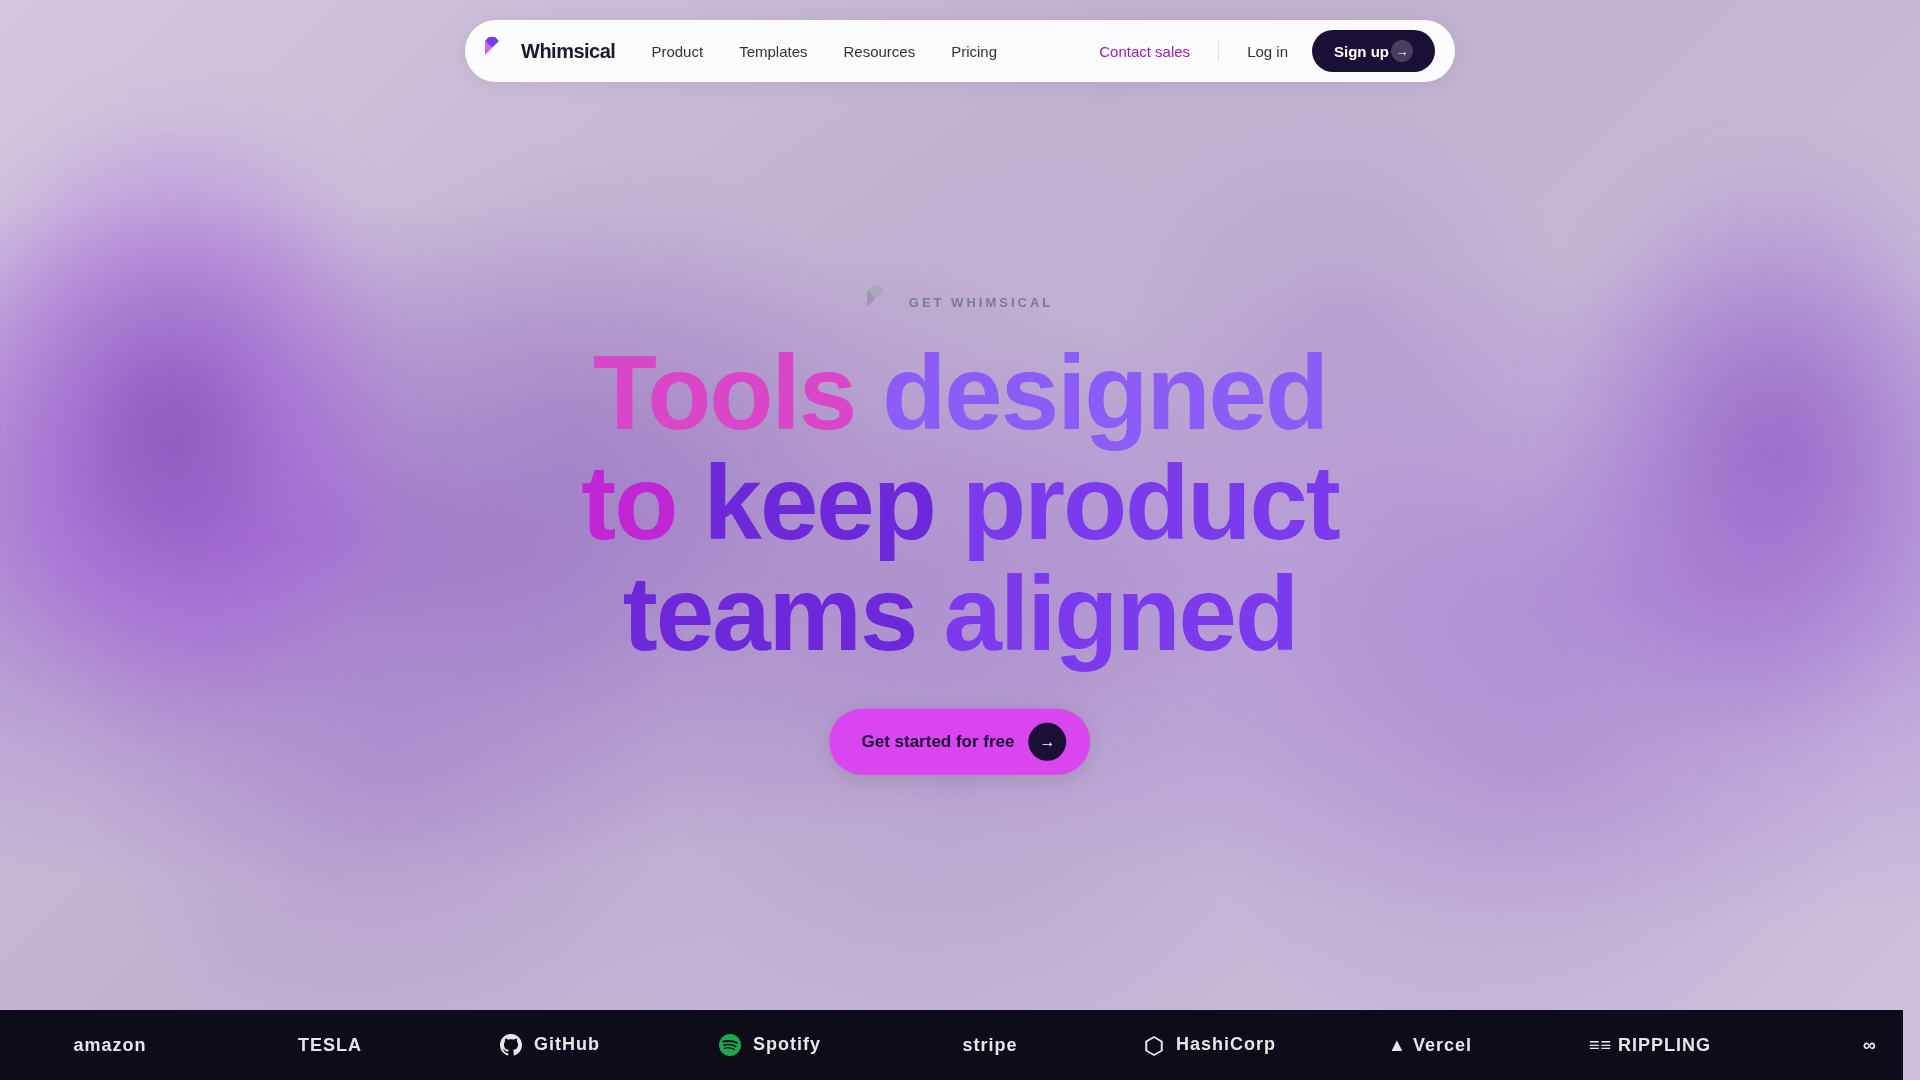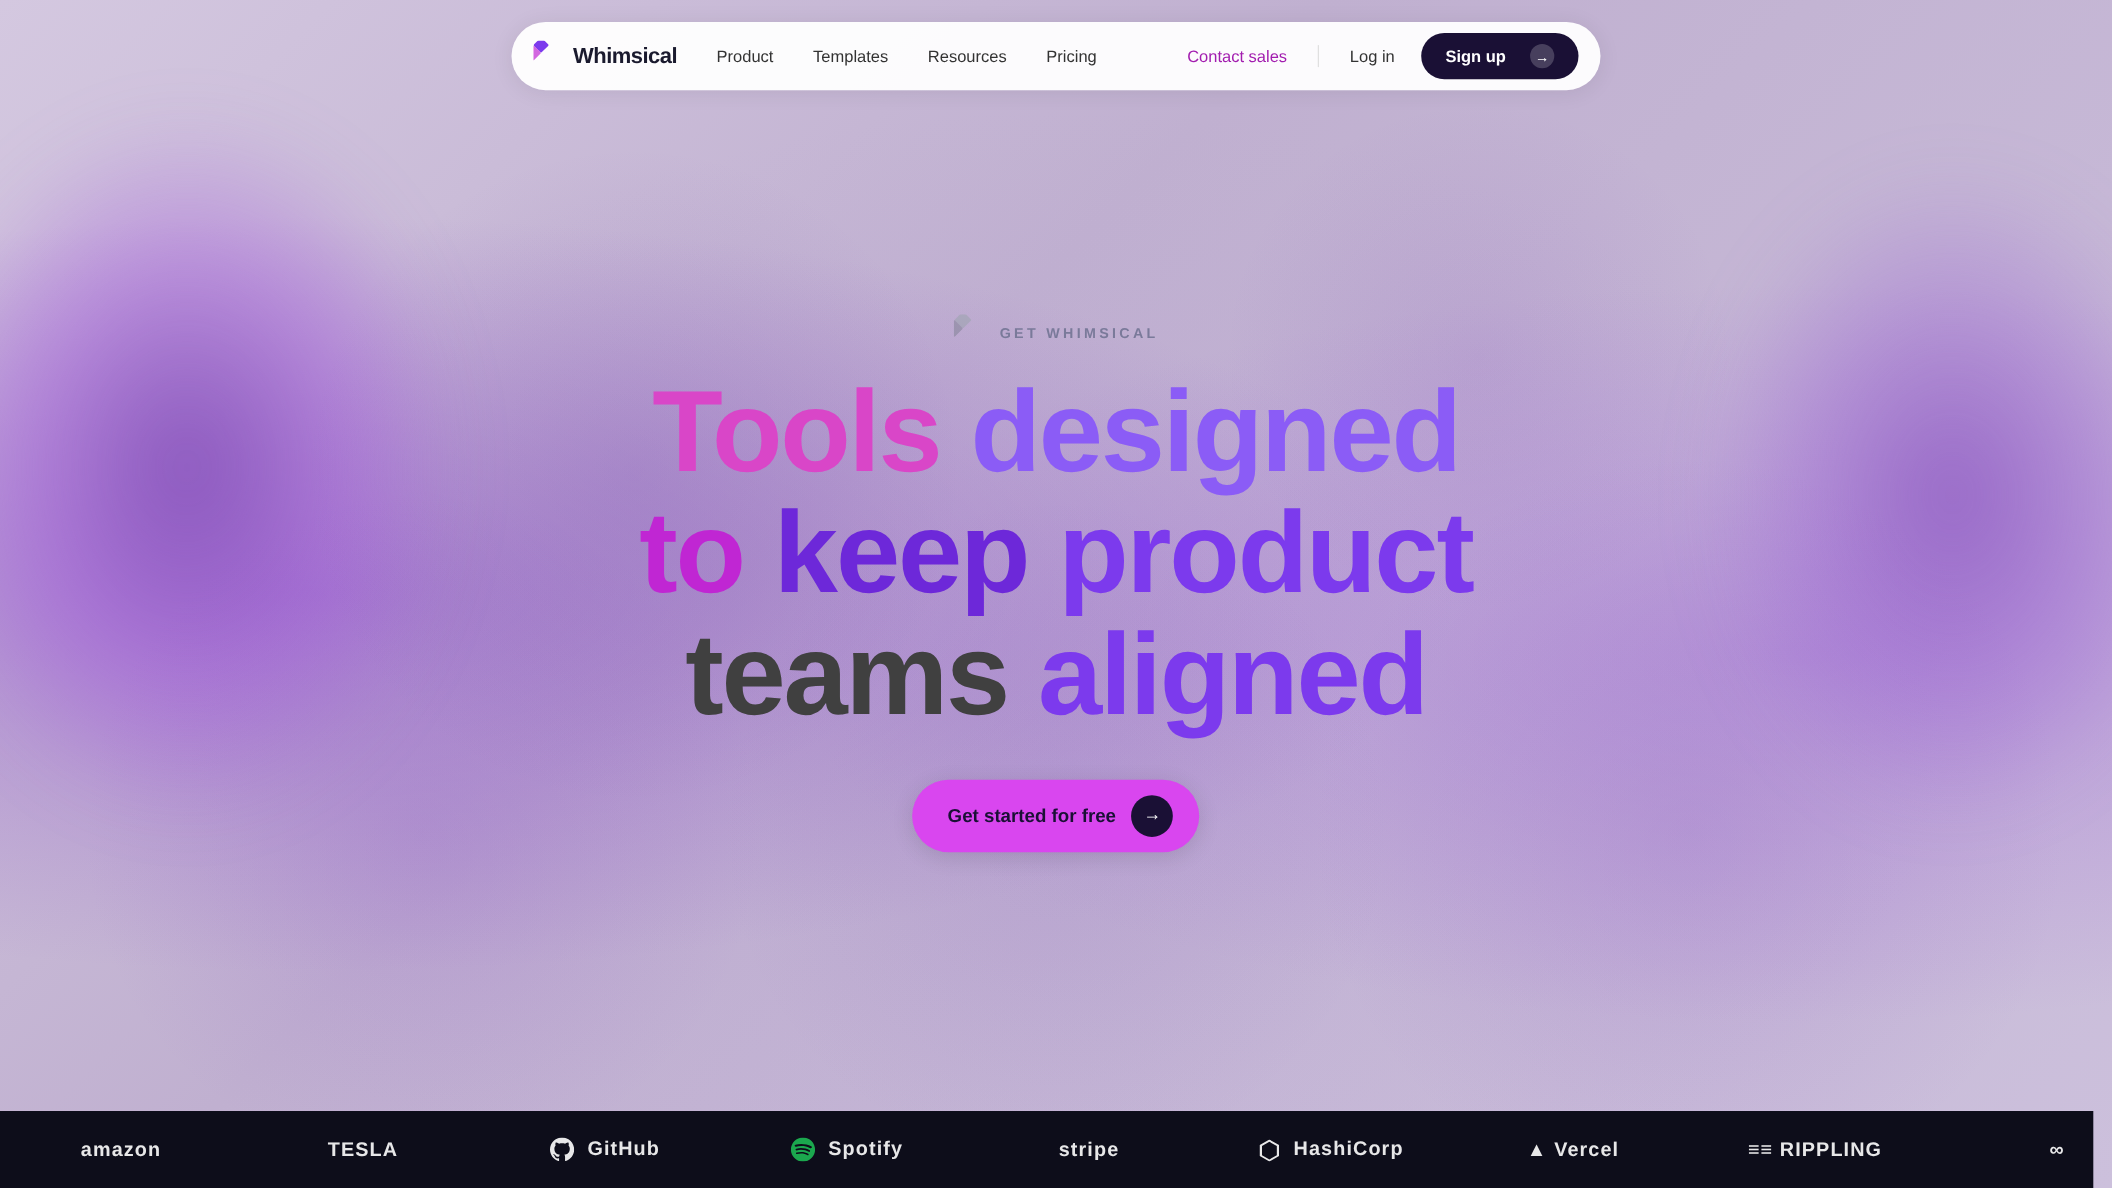--- a/index.html
+++ b/index.html
@@ -148,21 +148,21 @@
       background: #1a1035;
       color: white;
       border: none;
       padding: 10px 22px;
       border-radius: 25px;
       font-size: 15px;
       font-weight: 600;
       cursor: pointer;
       display: flex;
       align-items: center;
-      gap: 22px;
+      gap: 2px;
     }
 
     .sign-up-arrow {
       width: 22px;
       height: 22px;
       background: rgba(255,255,255,0.2);
       border-radius: 50%;
       display: flex;
       align-items: center;
       justify-content: center;
@@ -211,21 +211,21 @@
     .line1 { display: block; }
     .line2 { display: block; }
     .line3 { display: block; }
 
     
     .word-tools { color: #d946c8; }
     .word-designed { color: #8b5cf6; }
     .word-to { color: #c026d3; }
     .word-keep { color: #6d28d9; }
     .word-product { color: #7c3aed; }
-    .word-teams { color: #404040; }
+    .word-teams { color: #6d28d9; }
     .word-aligned { color: #7c3aed; }
 
     
     .cta-container {
       display: flex;
       justify-content: center;
     }
 
     .cta-btn {
       background: #d946ef;

